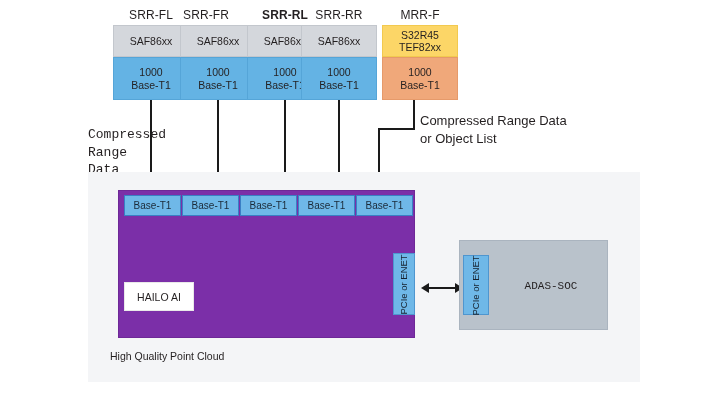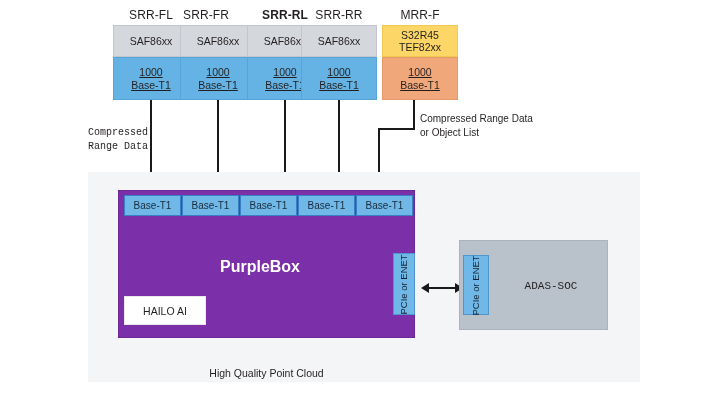--- a/index.html
+++ b/index.html
@@ -23,38 +23,38 @@
     background:#d4d7dc;border:1px solid #c3c7cd;
     display:flex;align-items:center;justify-content:center;
     font-size:10.5px;color:#231f20;text-align:center;line-height:1.18;
   }
   .sensor-top.mrr{
     background:#fcd667;border:1px solid #f2c94f;
   }
   .sensor-bot{
     background:#64b3e4;border:1px solid #55a5d8;
     display:flex;align-items:center;justify-content:center;
-    font-size:10.5px;color:#231f20;text-align:center;line-height:1.18;text-decoration:underline;
+    font-size:10.5px;color:#231f20;text-align:center;line-height:1.18;
   }
   .sensor-bot.mrr{
     background:#f0a87a;border:1px solid #e69a6a;
   }
 
   
   .vline{background:#1a1a1a;width:2px;}
   .hline{background:#1a1a1a;height:2px;}
   .arrowhead{
     width:0;height:0;
     border-left:7px solid transparent;
     border-right:7px solid transparent;
     border-top:11px solid #1a1a1a;
   }
 
   .annot{
-    font-size:10px;color:#231f20;line-height:1.35;white-space:pre-line;
+    font-size:13px;color:#231f20;line-height:1.35;white-space:pre-line;
   }
 
   
   .panel{background:#f4f5f7;}
 
   
   .purplebox{
     background:#7b2fa8;
     border:1px solid #6e2897;
   }
@@ -160,35 +160,34 @@
   <div class="abs panel" style="left:88px;top:172px;width:552px;height:210px;"></div>
 
   <div class="abs purplebox" style="left:118px;top:190px;width:297px;height:148px;"></div>
 
   <div class="abs port" style="left:124px;top:195px;width:57px;height:21px;">Base-T1</div>
   <div class="abs port" style="left:182px;top:195px;width:57px;height:21px;">Base-T1</div>
   <div class="abs port" style="left:240px;top:195px;width:57px;height:21px;">Base-T1</div>
   <div class="abs port" style="left:298px;top:195px;width:57px;height:21px;">Base-T1</div>
   <div class="abs port" style="left:356px;top:195px;width:57px;height:21px;">Base-T1</div>
 
-  <div class="abs purplebox-title" style="left:145px;top:258px;width:230px;">PurpleBox</div>
 
-  <div class="abs hailo" style="left:125px;top:297px;width:80px;height:27px;">HAILO AI</div>
+  <div class="abs hailo" style="left:125px;top:283px;width:68px;height:27px;">HAILO AI</div>
 
   <div class="abs vport" style="left:393px;top:253px;width:22px;height:62px;">
     <span>PCIe or
 ENET</span>
   </div>
 
   <div class="abs arrow-left" style="left:421px;top:283px;"></div>
   <div class="abs hline" style="left:428px;top:287px;width:28px;"></div>
   <div class="abs arrow-right" style="left:455px;top:283px;"></div>
 
   <div class="abs adas" style="left:459px;top:240px;width:149px;height:90px;"></div>
   <div class="abs vport" style="left:463px;top:255px;width:26px;height:60px;">
     <span>PCIe or
 ENET</span>
   </div>
   <div class="abs adas-title" style="left:497px;top:280px;width:108px;text-align:center;font-family:Liberation Mono, monospace;">ADAS-SOC</div>
 
-  <div class="abs caption" style="left:118px;top:350px;width:297px;text-align:center;margin-top:17px;">High Quality Point Cloud</div>
+  <div class="abs caption" style="left:110px;top:350px;width:297px;">High Quality Point Cloud</div>
 
 </div>
 
 </body></html>

